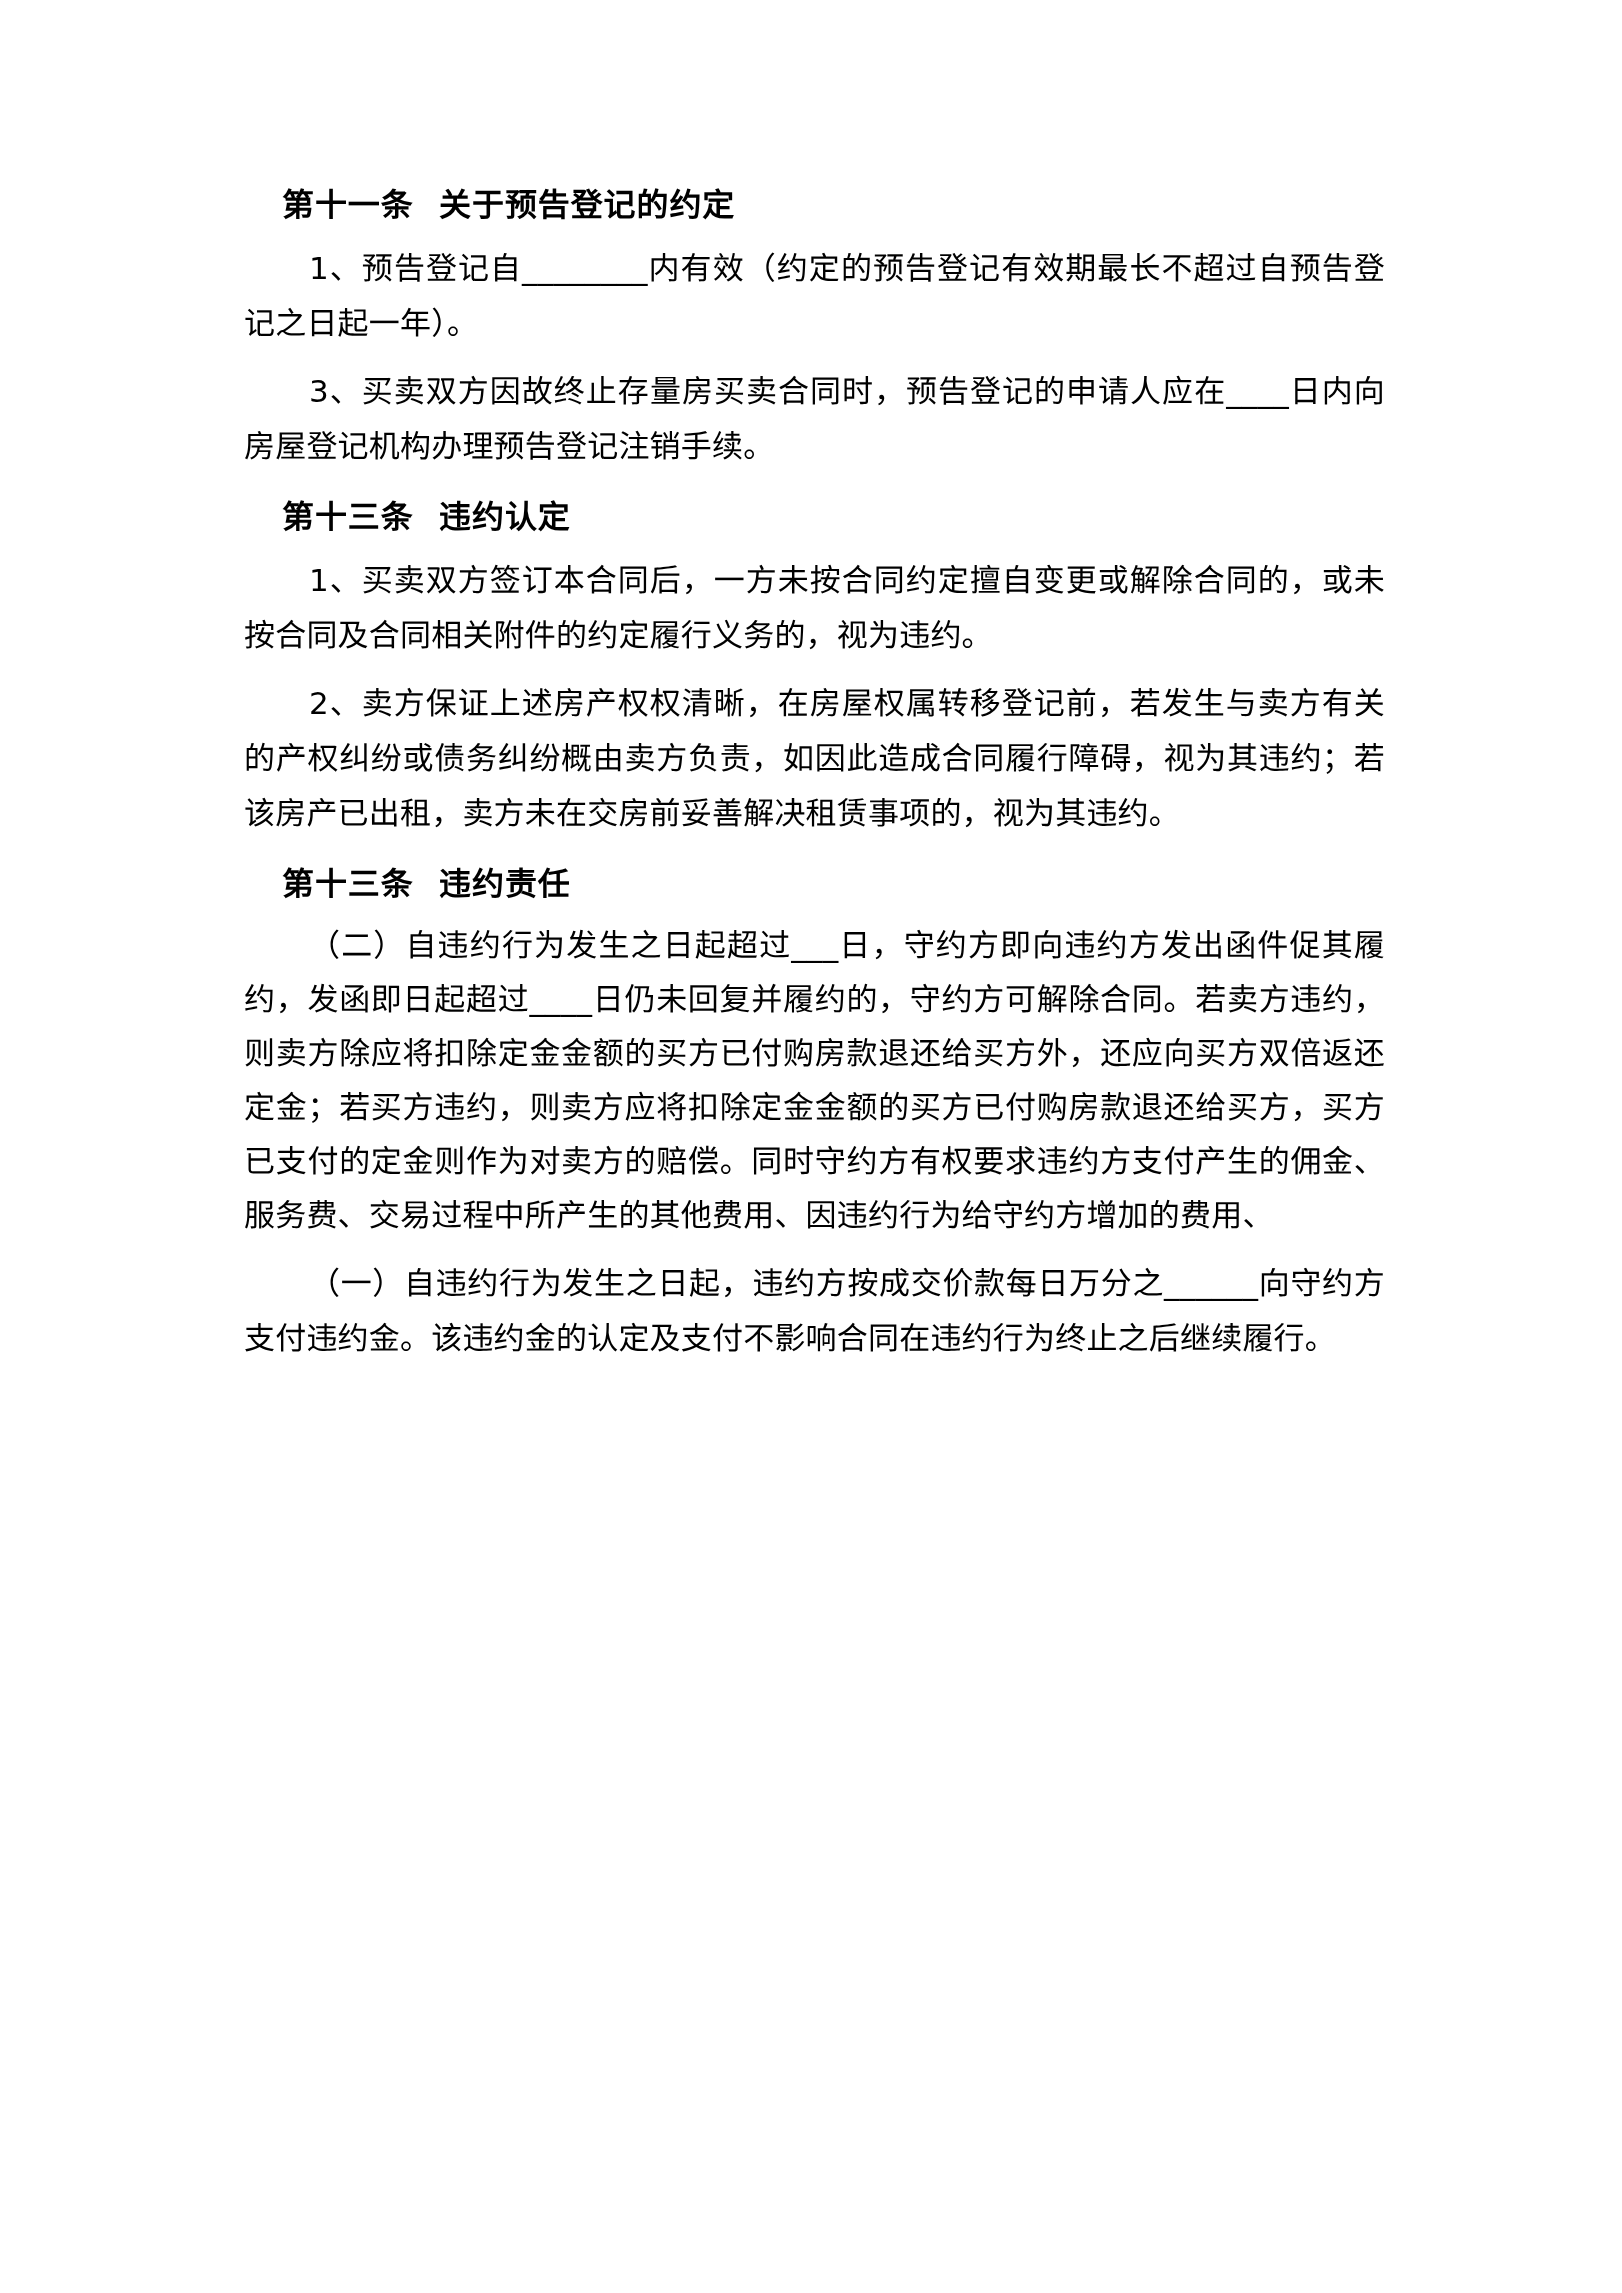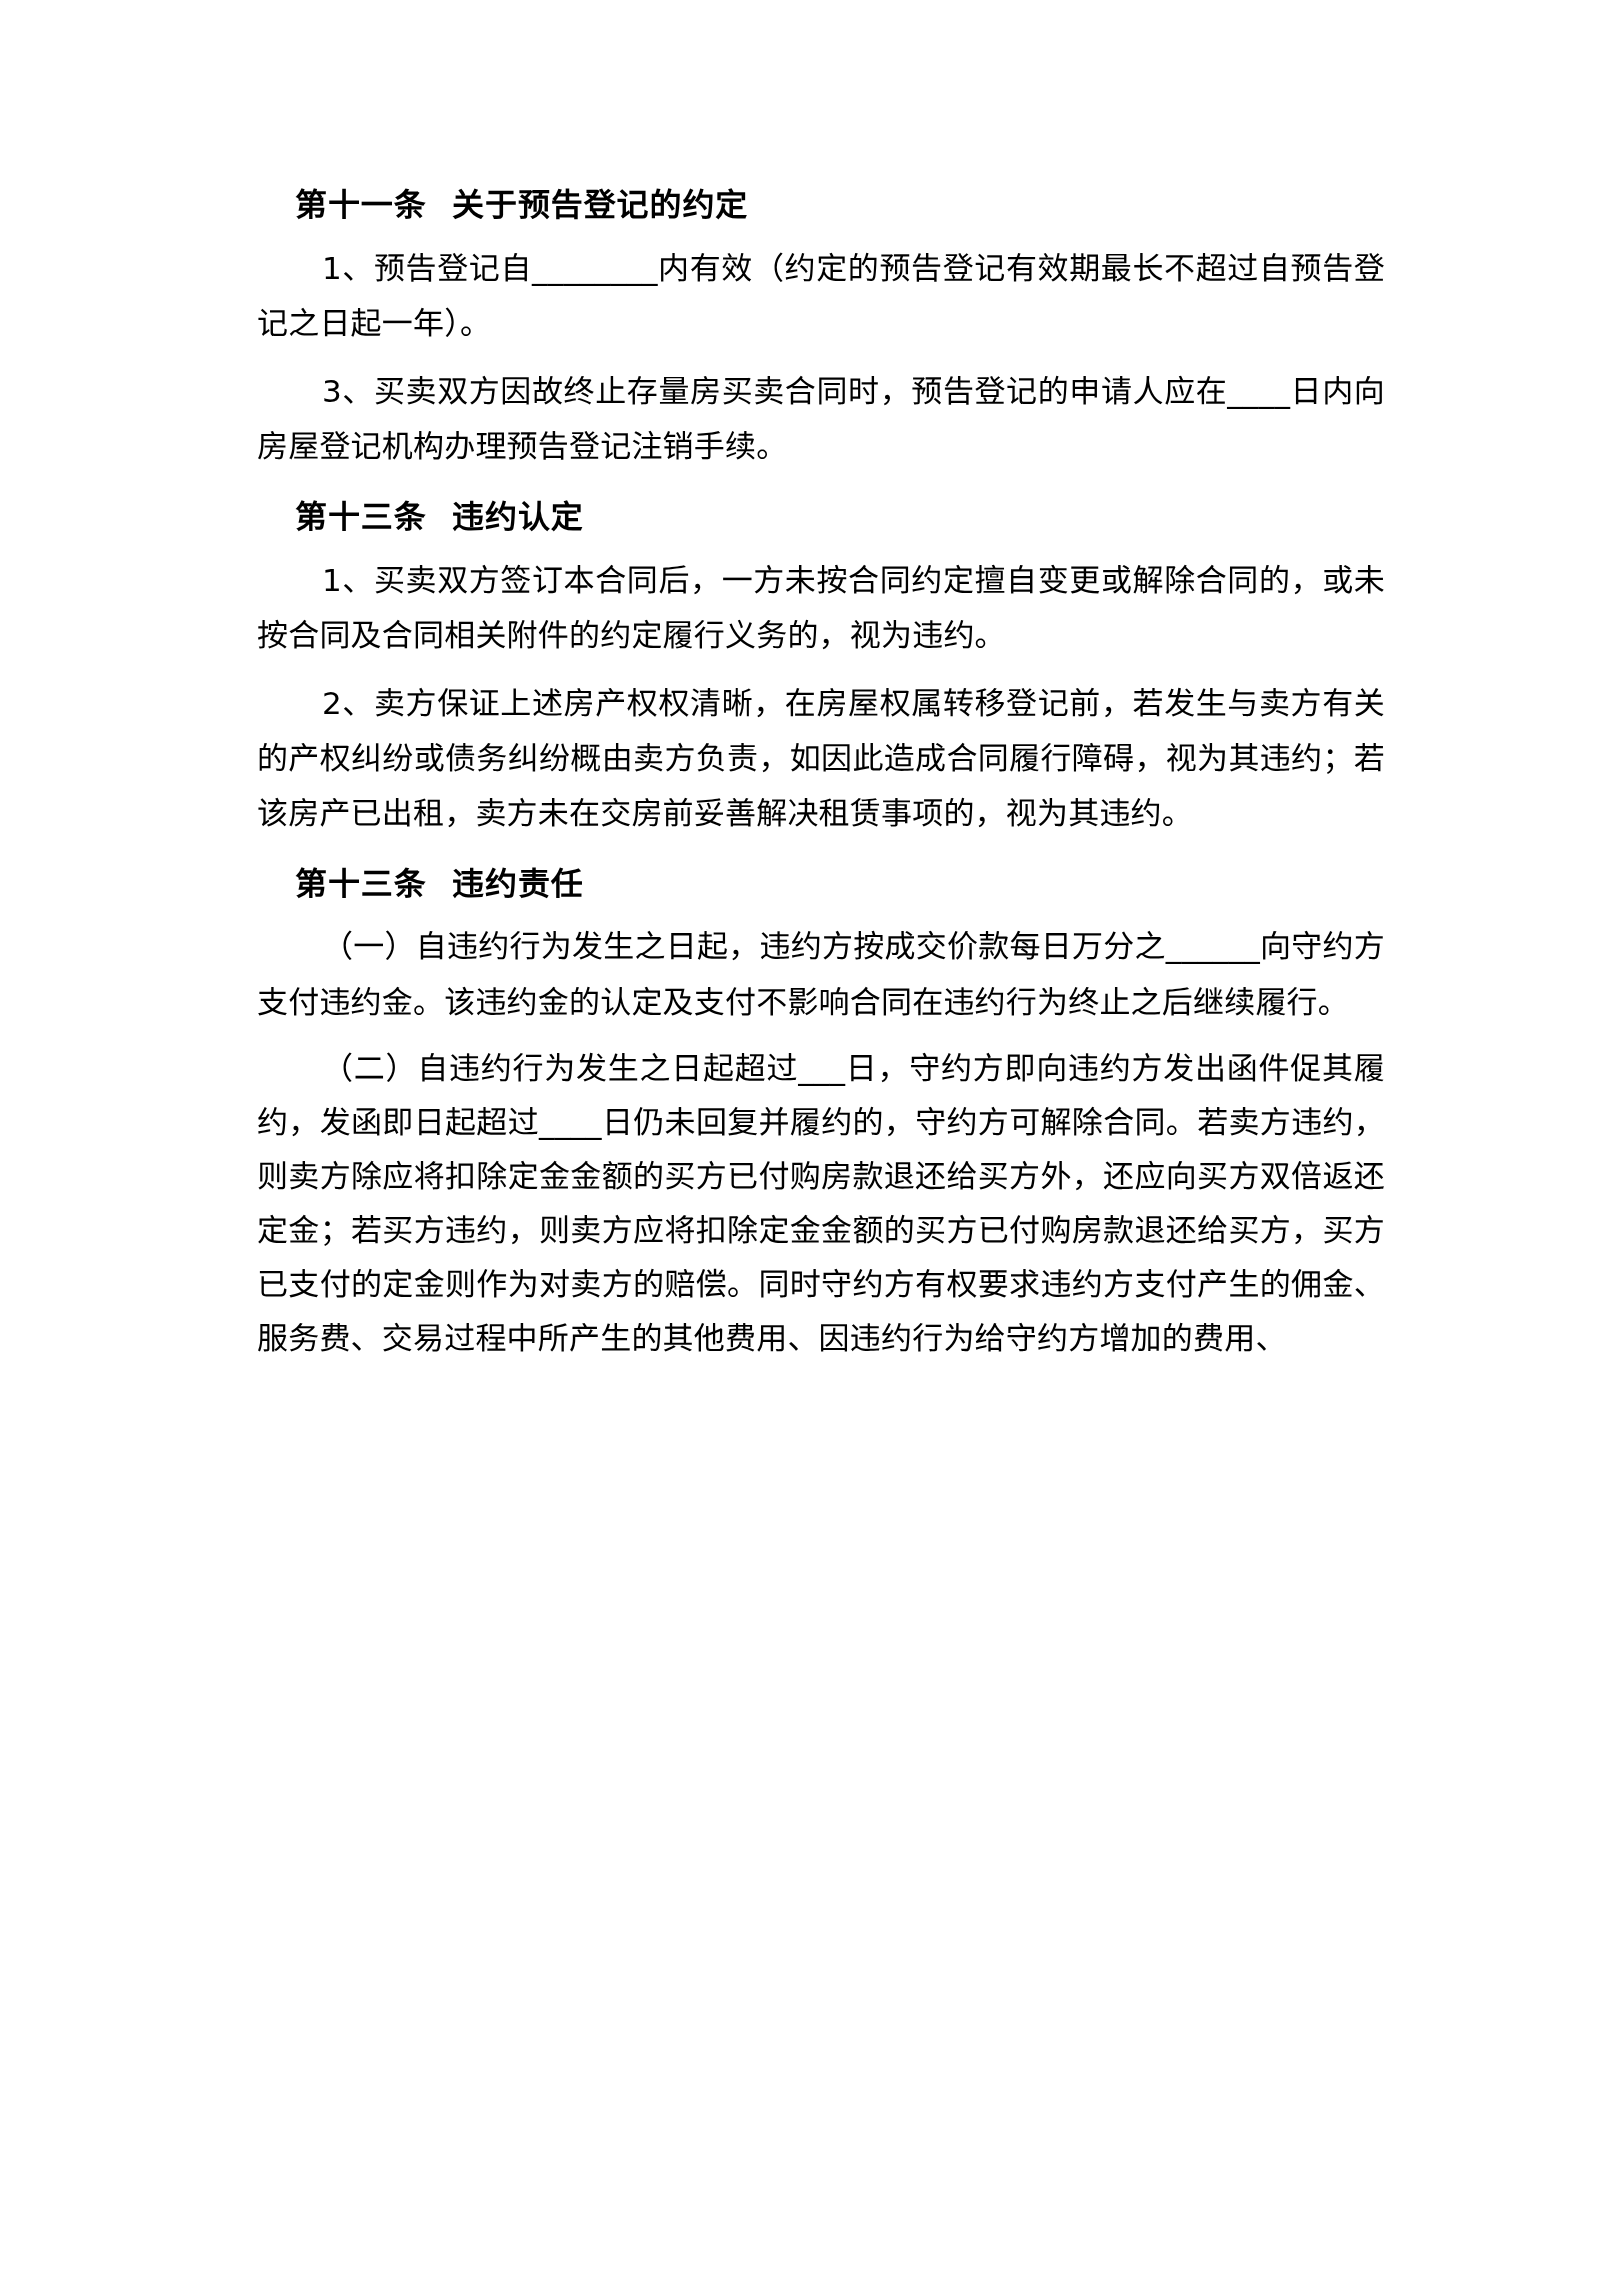--- a/index.html
+++ b/index.html
@@ -43,21 +43,20 @@
     text-justify: inter-character;
     text-indent: 65px;
     letter-spacing: 0.2px;
     word-break: break-all;
   }
   p.para.tight {
     line-height: 1.74;
   }
   .block {
     margin-bottom: 18px;
-    margin-left: 13px;
   }
   .heading-block {
     margin-top: 23.6px;
   }
   .first-heading {
     margin-top: 0;
   }
 </style>
 </head>
 <body>
@@ -78,19 +77,19 @@
         <span>第十三条</span><span class="gap"></span><span>违约认定</span>
       </div>
       <p class="para">1、买卖双方签订本合同后，一方未按合同约定擅自变更或解除合同的，或未按合同及合同相关附件的约定履行义务的，视为违约。</p>
       <p class="para">2、卖方保证上述房产权权清晰，在房屋权属转移登记前，若发生与卖方有关的产权纠纷或债务纠纷概由卖方负责，如因此造成合同履行障碍，视为其违约；若该房产已出租，卖方未在交房前妥善解决租赁事项的，视为其违约。</p>
     </div>
 
     <div class="block">
       <div class="heading heading-block">
         <span>第十三条</span><span class="gap"></span><span>违约责任</span>
       </div>
+      <p class="para tight">（二）自违约行为发生之日起超过___日，守约方即向违约方发出函件促其履约，发函即日起超过____日仍未回复并履约的，守约方可解除合同。若卖方违约，则卖方除应将扣除定金金额的买方已付购房款退还给买方外，还应向买方双倍返还定金；若买方违约，则卖方应将扣除定金金额的买方已付购房款退还给买方，买方已支付的定金则作为对卖方的赔偿。同时守约方有权要求违约方支付产生的佣金、服务费、交易过程中所产生的其他费用、因违约行为给守约方增加的费用、</p>
       <p class="para">（一）自违约行为发生之日起，违约方按成交价款每日万分之______向守约方支付违约金。该违约金的认定及支付不影响合同在违约行为终止之后继续履行。</p>
-      <p class="para tight">（二）自违约行为发生之日起超过___日，守约方即向违约方发出函件促其履约，发函即日起超过____日仍未回复并履约的，守约方可解除合同。若卖方违约，则卖方除应将扣除定金金额的买方已付购房款退还给买方外，还应向买方双倍返还定金；若买方违约，则卖方应将扣除定金金额的买方已付购房款退还给买方，买方已支付的定金则作为对卖方的赔偿。同时守约方有权要求违约方支付产生的佣金、服务费、交易过程中所产生的其他费用、因违约行为给守约方增加的费用、</p>
     </div>
 
   </div>
 </div>
 
 
 </body></html>

